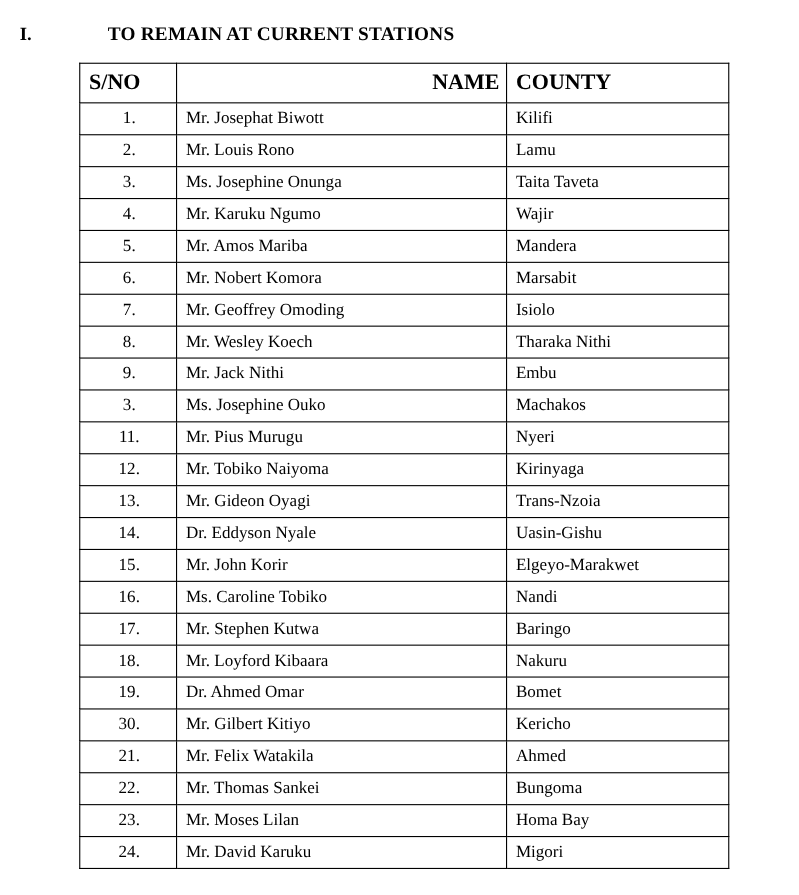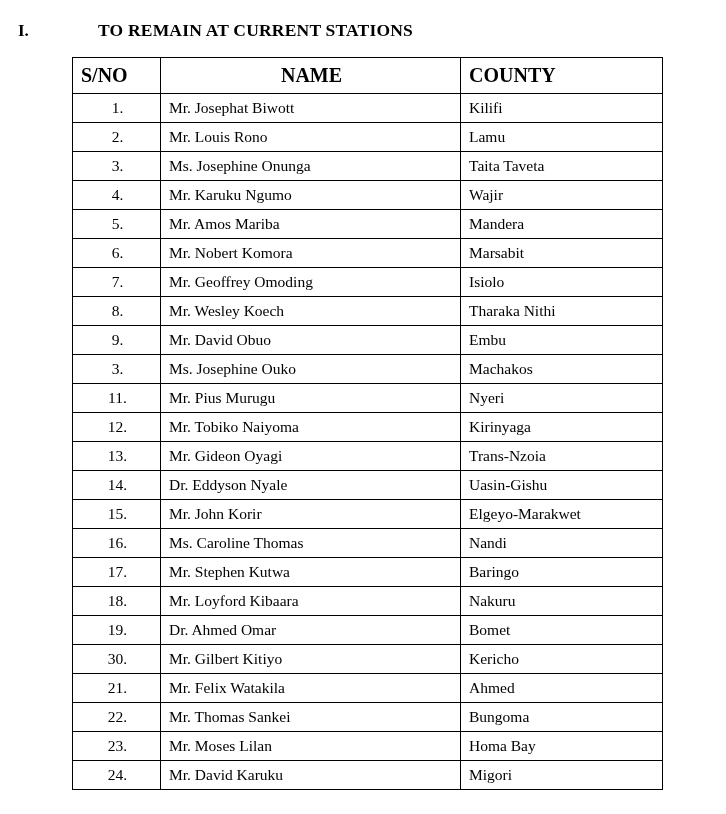--- a/index.html
+++ b/index.html
@@ -67,21 +67,21 @@
   col.c-name { width: 300px; }
   col.c-county { width: 202px; }
   .cell-sno {
     text-align: center;
   }
   .cell-name, .cell-county {
     text-align: left;
     margin-top: 24px;
   }
   th.th-sno { text-align: left; padding-left: 10px; }
-  th.th-name { text-align: center; }
+  th.th-name { text-align: right; }
   th.th-county { text-align: left; }
 </style>
 </head>
 <body>
 
 <div class="page">
 
   <div class="heading-row">
     <span class="heading-numeral">I.</span>
     <span class="heading-title">TO REMAIN AT CURRENT STATIONS</span>
@@ -137,21 +137,21 @@
             <td class="cell-name">Mr. Geoffrey Omoding</td>
             <td class="cell-county">Isiolo</td>
           </tr>
           <tr>
             <td class="cell-sno">8.</td>
             <td class="cell-name">Mr. Wesley Koech</td>
             <td class="cell-county">Tharaka Nithi</td>
           </tr>
           <tr>
             <td class="cell-sno">9.</td>
-            <td class="cell-name">Mr. David Obuo</td>
+            <td class="cell-name">Mr. Jack Nithi</td>
             <td class="cell-county">Embu</td>
           </tr>
           <tr>
             <td class="cell-sno">3.</td>
             <td class="cell-name">Ms. Josephine Ouko</td>
             <td class="cell-county">Machakos</td>
           </tr>
           <tr>
             <td class="cell-sno">11.</td>
             <td class="cell-name">Mr. Pius Murugu</td>
@@ -172,21 +172,21 @@
             <td class="cell-name">Dr. Eddyson Nyale</td>
             <td class="cell-county">Uasin-Gishu</td>
           </tr>
           <tr>
             <td class="cell-sno">15.</td>
             <td class="cell-name">Mr. John Korir</td>
             <td class="cell-county">Elgeyo-Marakwet</td>
           </tr>
           <tr>
             <td class="cell-sno">16.</td>
-            <td class="cell-name">Ms. Caroline Thomas</td>
+            <td class="cell-name">Ms. Caroline Tobiko</td>
             <td class="cell-county">Nandi</td>
           </tr>
           <tr>
             <td class="cell-sno">17.</td>
             <td class="cell-name">Mr. Stephen Kutwa</td>
             <td class="cell-county">Baringo</td>
           </tr>
           <tr>
             <td class="cell-sno">18.</td>
             <td class="cell-name">Mr. Loyford Kibaara</td>

